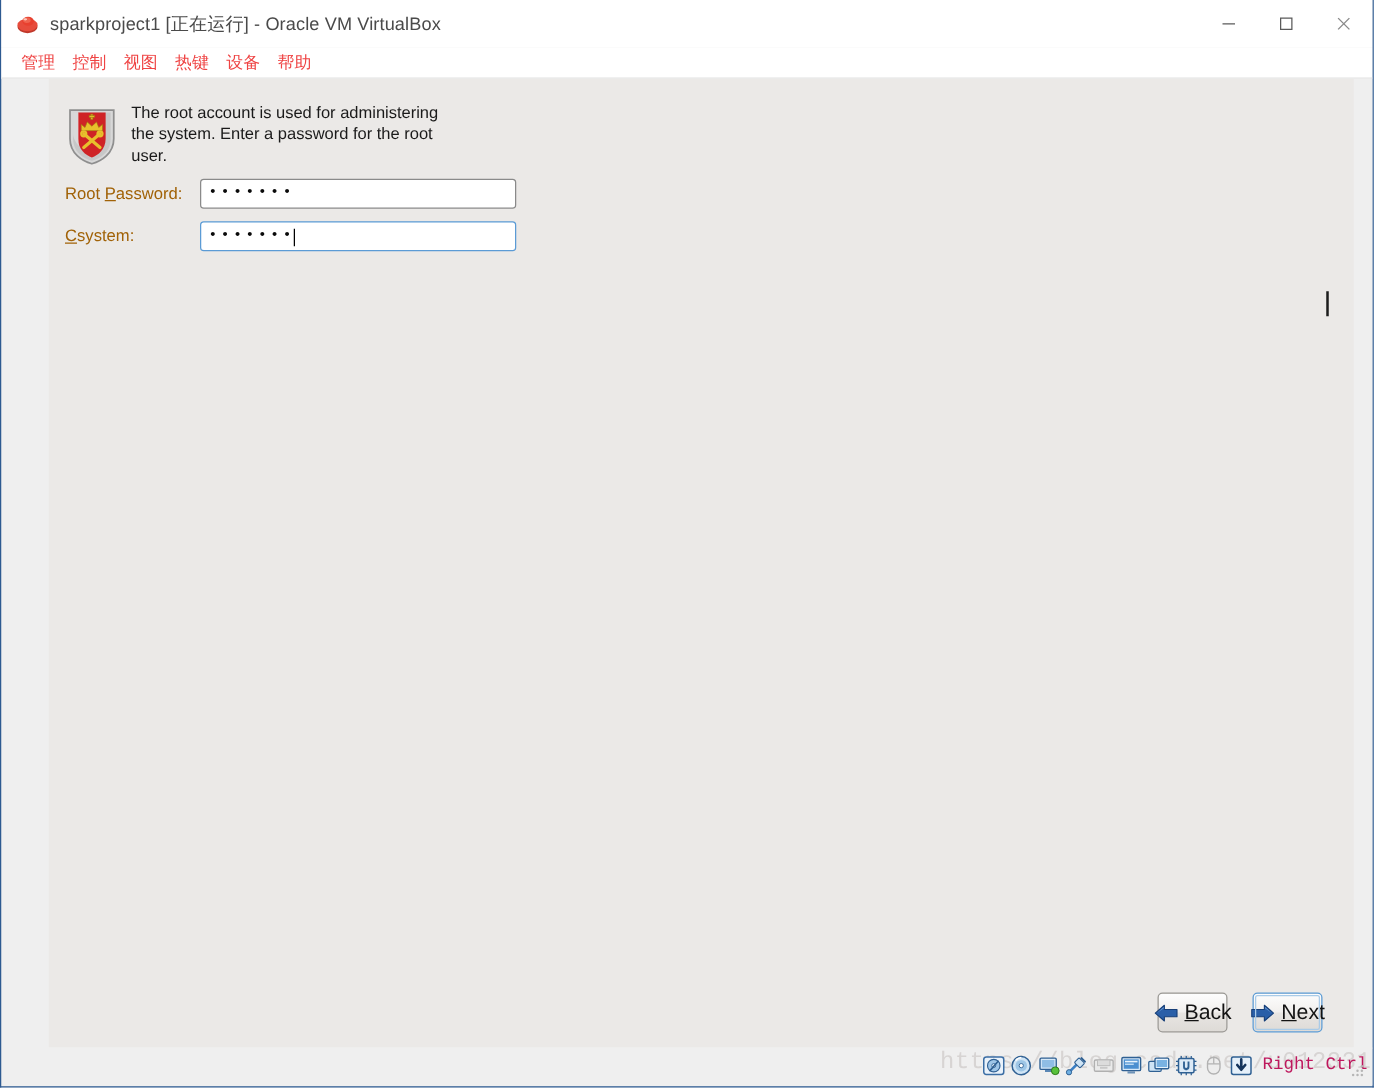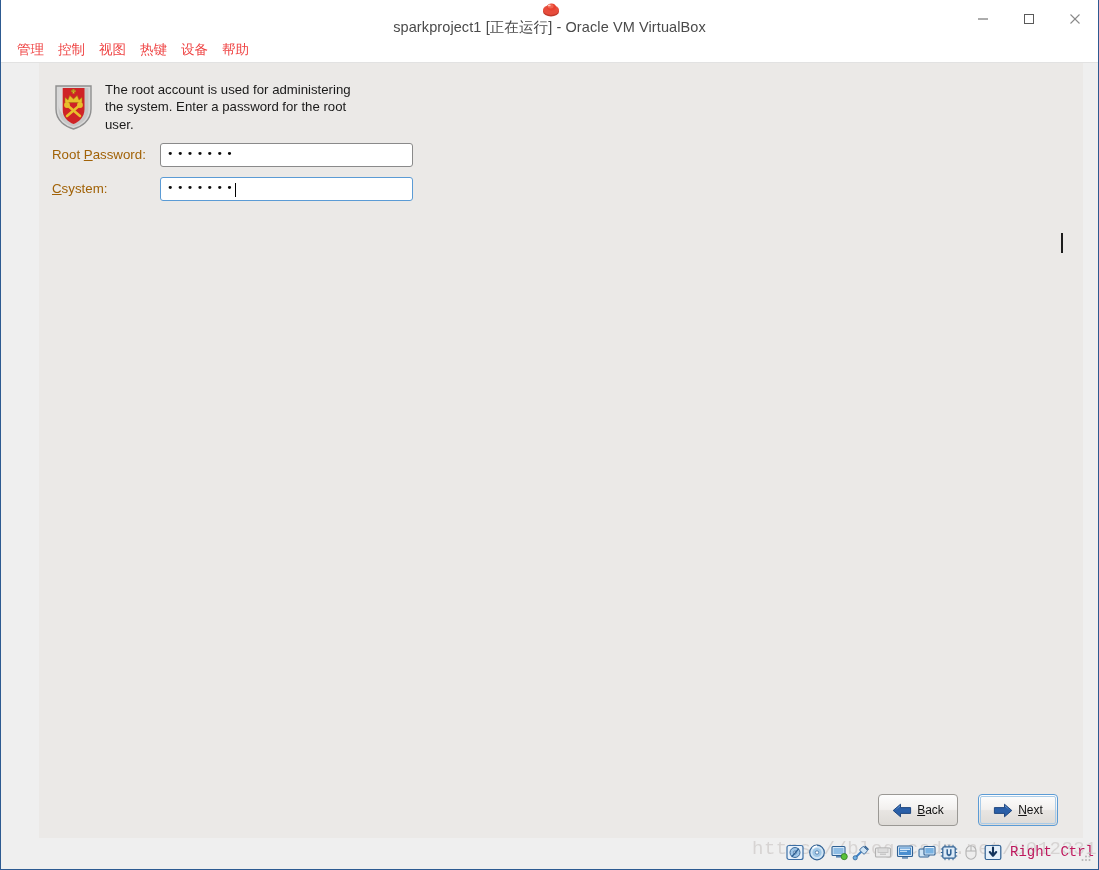--- a/index.html
+++ b/index.html
@@ -19,21 +19,21 @@
     border: 1px solid #2d5a91;
     border-top: none;
     overflow: hidden;
   }
 
   
   #title-bar {
     position: absolute; left: 0; top: 0;
     width: 1097px; height: 38px;
     background: #ffffff;
-    display: flex; align-items: center; flex-direction: column;
+    display: flex; align-items: center;
   }
   #vbox-logo {
     width: 18px; height: 18px;
     margin-left: 12px; margin-right: 9px;
     flex: 0 0 auto;
     position: relative;
   }
   #title-text {
     font-size: 14.5px;
     color: #4a4a4a;
@@ -85,21 +85,21 @@
   }
 
   
   #root-pw-panel {
     position: absolute;
     left: 13px; top: 18px;
     width: 400px;
   }
   #intro-row {
     display: flex;
-    align-items: flex-start;
+    align-items: center;
   }
   #shield-icon {
     width: 43px; height: 48px;
     flex: 0 0 auto;
     margin-right: 10px;
     position: relative;
     top: 2px;
   }
   #intro-text {
     font-size: 13.2px;
@@ -163,30 +163,30 @@
   }
 
   
   #nav-buttons {
     position: absolute;
     right: 25px; bottom: 12px;
     display: flex;
     gap: 20px;
   }
   .nav-btn {
-    width: 80px; height: 32px;
+    width: 56px; height: 32px;
     background: linear-gradient(to bottom, #fdfdfd 0%, #f2f0ee 48%, #e8e5e2 52%, #dedbd7 100%);
     border: 1px solid #9a9894;
     border-radius: 4px;
     display: flex;
     align-items: center;
     justify-content: center;
     gap: 5px;
     cursor: default;
-    font-size: 12px;
+    font-size: 17px;
     color: #131313;
   }
   .nav-btn.focused {
     border: 1px solid #5b9bd5;
     outline: 1px solid #a9cbe8;
     outline-offset: -3px;
   }
   .nav-btn u { text-decoration: underline; }
   .arrow-svg { display: block; flex: 0 0 auto; }
 

